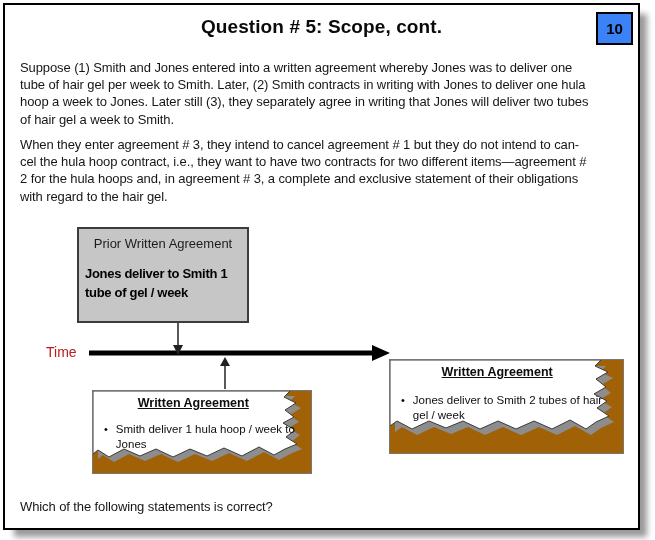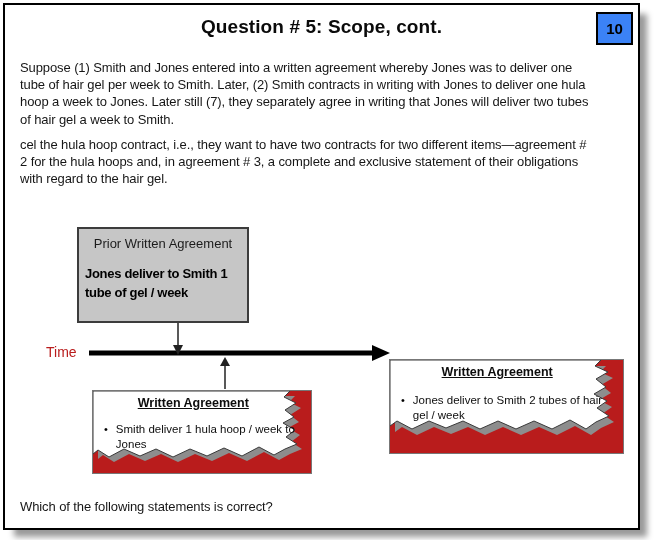--- a/index.html
+++ b/index.html
@@ -71,21 +71,21 @@
   }
   .prior-body {
     margin-top: 13px; padding-left: 6px;
     font-size: 13px; font-weight: bold; letter-spacing: -0.3px;
     line-height: 19px; color: #000;
     white-space: nowrap;
   }
 
   .torn-box {
     position: absolute;
-    background: #b91c1c;
+    background: #a16207;
     border: 1px solid #777;
   }
   .torn-box-left  { left: 87px;  top: 385px; width: 220px; height: 84px; }
   .torn-box-right { left: 384px; top: 354px; width: 235px; height: 95px; }
   .tear-svg { position: absolute; left: 0; top: 0; width: 100%; height: 100%; }
   .tear-shadow { fill: #8d8d8d; }
   .tear-paper { fill: #ffffff; stroke: #3a3a3a; stroke-width: 1; stroke-linejoin: round; }
 
   .torn-content { position: relative; z-index: 2; }
   .torn-title {
@@ -109,25 +109,26 @@
 
     <div class="slide-title">Question # 5: Scope, cont.</div>
 
     <div class="page-number-box">
       <span class="page-number">10</span>
     </div>
 
     <div class="para para1">
       <div>Suppose (1) Smith and Jones entered into a written agreement whereby Jones was to deliver one</div>
       <div>tube of hair gel per week to Smith. Later, (2) Smith contracts in writing with Jones to deliver one hula</div>
-      <div>hoop a week to Jones. Later still (7), they separately agree in writing that Jones will deliver two tubes</div>
+      <div>hoop a week to Jones. Later still (3), they separately agree in writing that Jones will deliver two tubes</div>
       <div>of hair gel a week to Smith.</div>
     </div>
 
     <div class="para para2">
+      <div>When they enter agreement # 3, they intend to cancel agreement # 1 but they do not intend to can-</div>
       <div>cel the hula hoop contract, i.e., they want to have two contracts for two different items—agreement #</div>
       <div>2 for the hula hoops and, in agreement # 3, a complete and exclusive statement of their obligations</div>
       <div>with regard to the hair gel.</div>
     </div>
 
     <svg class="arrow-layer" viewBox="0 0 633 523">
 
       <line x1="84" y1="348" x2="368" y2="348" stroke="#000" stroke-width="5"></line>
       <polygon points="367,340 385,348 367,356" fill="#000"></polygon>
 

